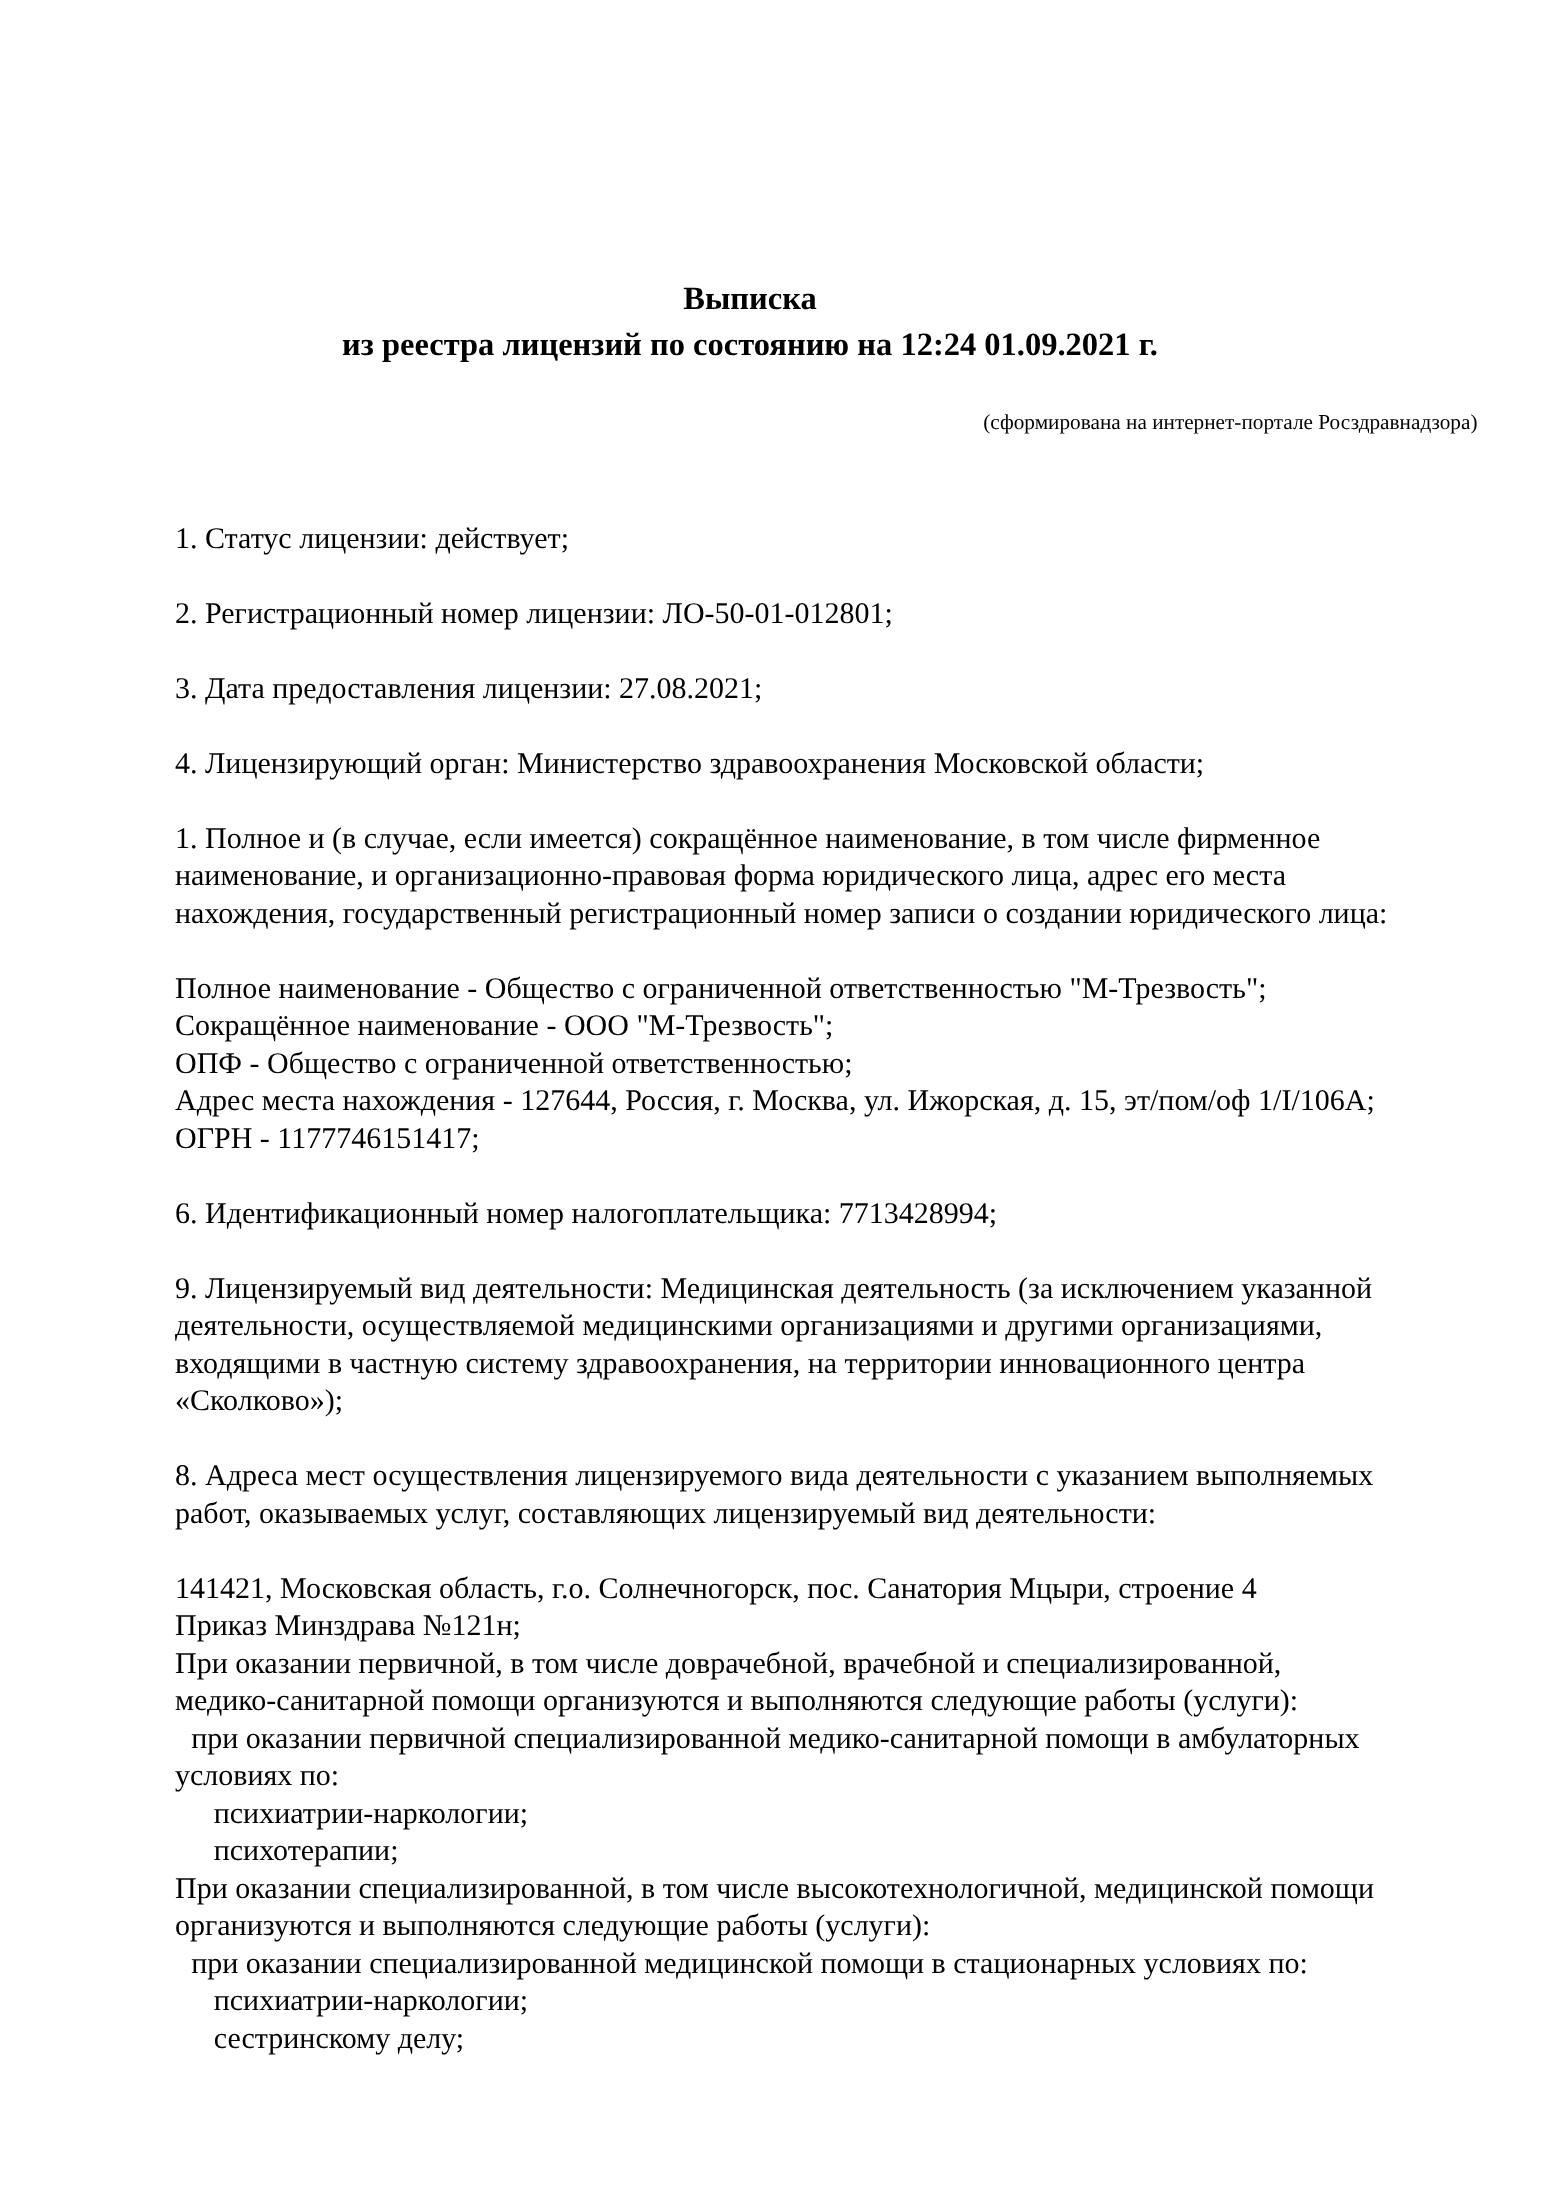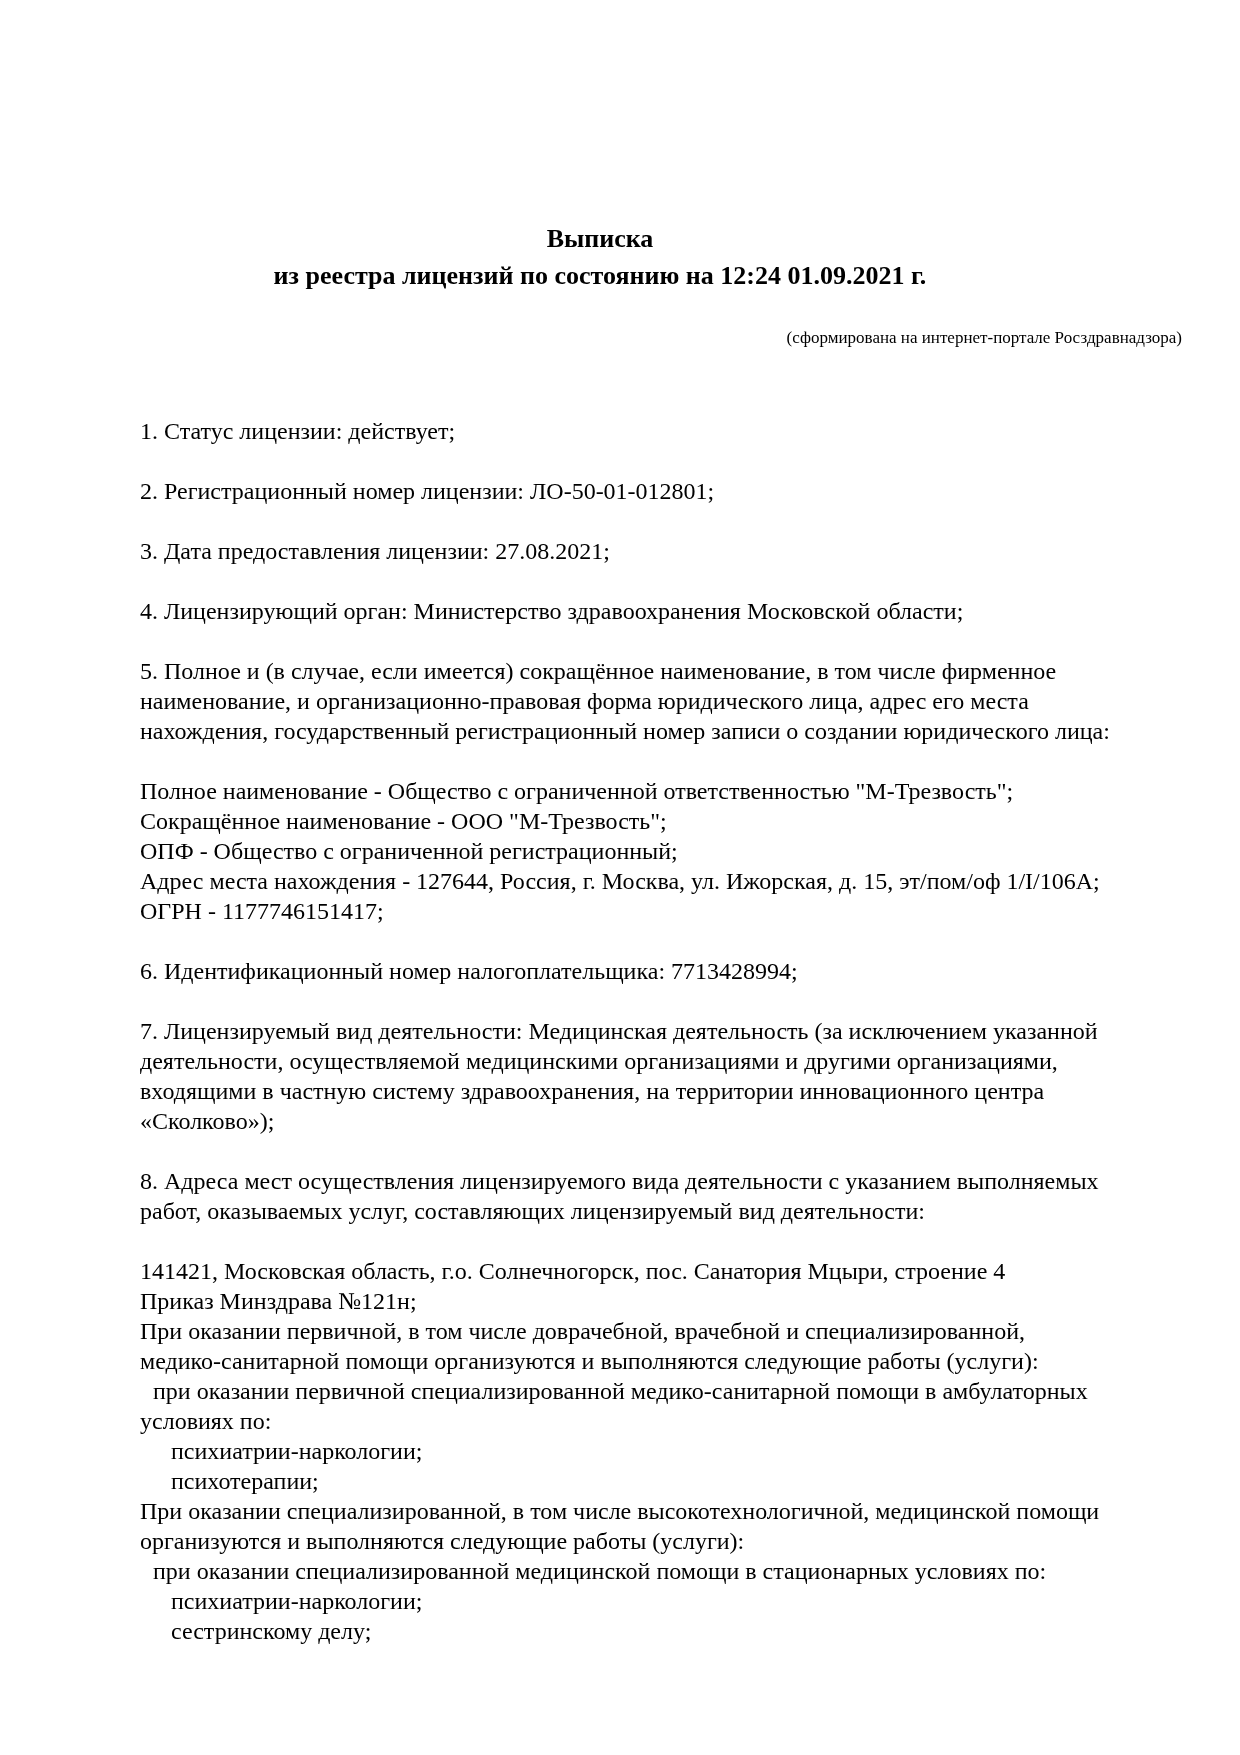--- a/index.html
+++ b/index.html
@@ -63,33 +63,33 @@
 
   <div class="body-block" id="body-block">
       <div class="line">1. Статус лицензии: действует;</div>
       <div class="line"></div>
       <div class="line">2. Регистрационный номер лицензии: ЛО-50-01-012801;</div>
       <div class="line"></div>
       <div class="line">3. Дата предоставления лицензии: 27.08.2021;</div>
       <div class="line"></div>
       <div class="line">4. Лицензирующий орган: Министерство здравоохранения Московской области;</div>
       <div class="line"></div>
-      <div class="line">5. Полное и (в случае, если имеется) сокращённое наименование, в том числе фирменное</div>
+      <div class="line">1. Полное и (в случае, если имеется) сокращённое наименование, в том числе фирменное</div>
       <div class="line">наименование, и организационно-правовая форма юридического лица, адрес его места</div>
       <div class="line">нахождения, государственный регистрационный номер записи о создании юридического лица:</div>
       <div class="line"></div>
       <div class="line">Полное наименование - Общество с ограниченной ответственностью "М-Трезвость";</div>
       <div class="line">Сокращённое наименование - ООО "М-Трезвость";</div>
-      <div class="line">ОПФ - Общество с ограниченной регистрационный;</div>
+      <div class="line">ОПФ - Общество с ограниченной ответственностью;</div>
       <div class="line">Адрес места нахождения - 127644, Россия, г. Москва, ул. Ижорская, д. 15, эт/пом/оф 1/I/106А;</div>
       <div class="line">ОГРН - 1177746151417;</div>
       <div class="line"></div>
       <div class="line">6. Идентификационный номер налогоплательщика: 7713428994;</div>
       <div class="line"></div>
-      <div class="line">7. Лицензируемый вид деятельности: Медицинская деятельность (за исключением указанной</div>
+      <div class="line">9. Лицензируемый вид деятельности: Медицинская деятельность (за исключением указанной</div>
       <div class="line">деятельности, осуществляемой медицинскими организациями и другими организациями,</div>
       <div class="line">входящими в частную систему здравоохранения, на территории инновационного центра</div>
       <div class="line">«Сколково»);</div>
       <div class="line"></div>
       <div class="line">8. Адреса мест осуществления лицензируемого вида деятельности с указанием выполняемых</div>
       <div class="line">работ, оказываемых услуг, составляющих лицензируемый вид деятельности:</div>
       <div class="line"></div>
       <div class="line">141421, Московская область, г.о. Солнечногорск, пос. Санатория Мцыри, строение 4</div>
       <div class="line">Приказ Минздрава №121н;</div>
       <div class="line">При оказании первичной, в том числе доврачебной, врачебной и специализированной,</div>

